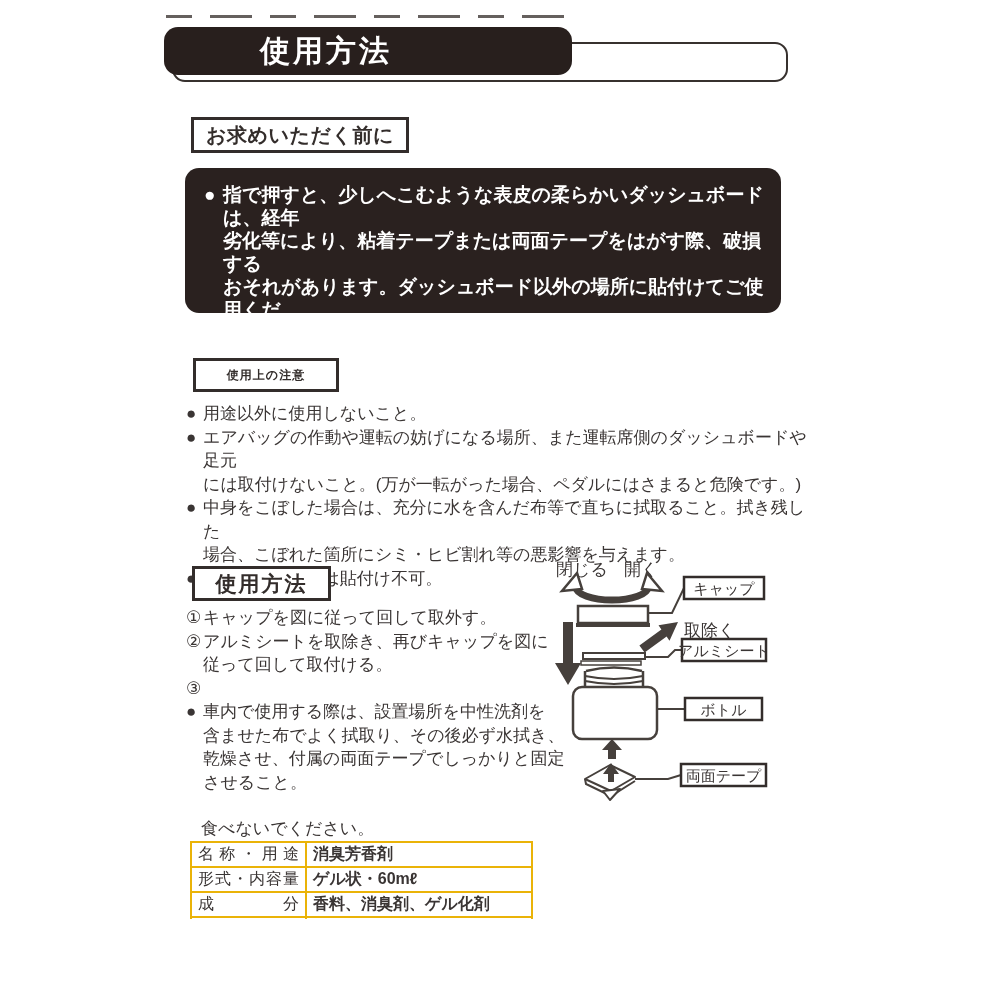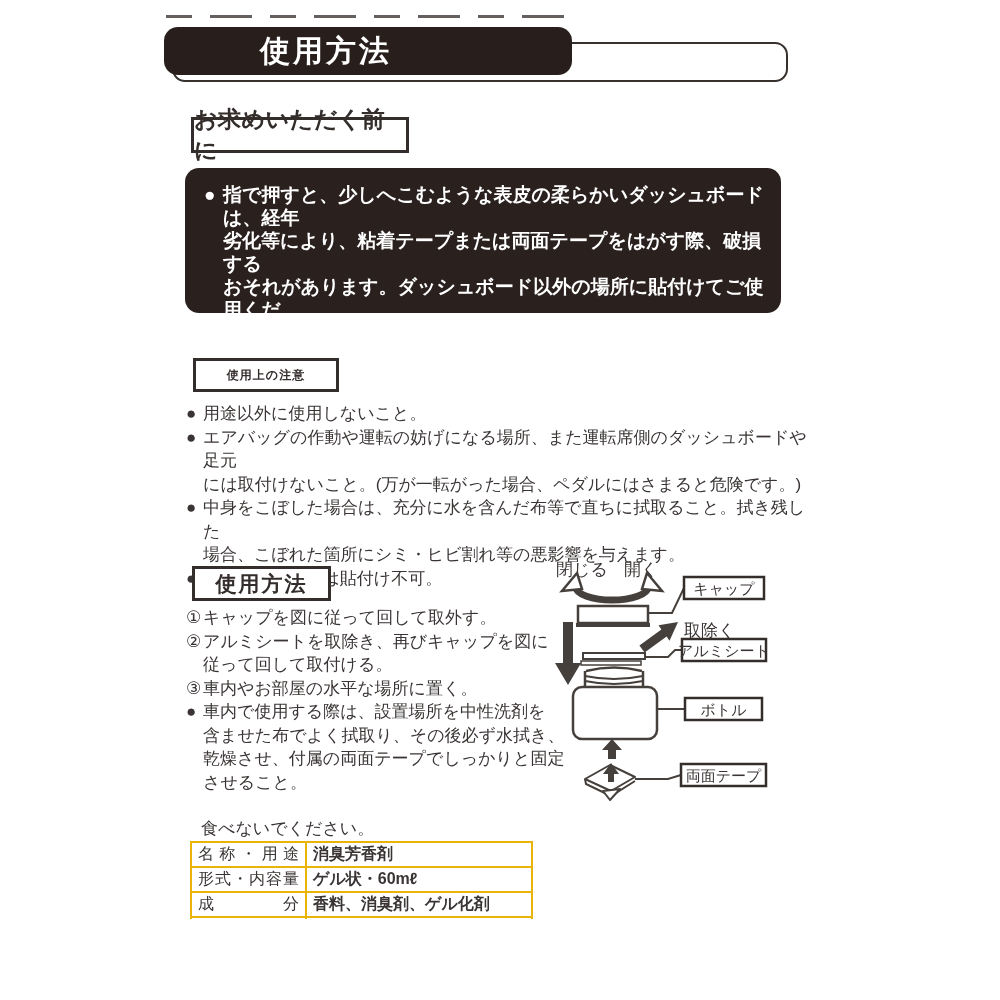--- a/index.html
+++ b/index.html
@@ -21,21 +21,21 @@
     background:#281f1d;border-radius:14px;color:#ffffff;
     display:flex;align-items:center;justify-content:center;
     font-size:30px;font-weight:bold;letter-spacing:3px;
     padding-right:84px;box-sizing:border-box;
   }
   
   .h-box{
     position:absolute;border:3px solid #332d2b;background:#ffffff;color:#332d2b;
     display:flex;align-items:center;justify-content:center;font-weight:bold;box-sizing:border-box;
   }
-  #h-before{left:191px;top:117px;width:218px;height:36px;font-size:23px;letter-spacing:.5px;}
+  #h-before{left:191px;top:117px;width:218px;height:36px;font-size:20px;letter-spacing:.5px;}
   #h-precaution{left:193px;top:358px;width:146px;height:34px;font-size:12px;letter-spacing:1px;}
   #h-usage{left:192px;top:566px;width:139px;height:35px;font-size:21px;letter-spacing:2px;}
   
   .warn-panel{
     position:absolute;left:185px;top:168px;width:596px;height:145px;
     background:#2a211f;border-radius:14px;color:#ffffff;
     padding:15px 16px 0 19px;box-sizing:border-box;
     font-size:19px;line-height:23px;font-weight:bold;
   }
   .li{display:flex;align-items:flex-start;}
@@ -128,21 +128,20 @@
       <span class="mk">①</span>
       <span class="tx">キャップを図に従って回して取外す。</span>
     </div>
     <div class="li">
       <span class="mk">②</span>
       <span class="tx">アルミシートを取除き、再びキャップを図に
 従って回して取付ける。</span>
     </div>
     <div class="li">
       <span class="mk">③</span>
-      <span class="tx">車内やお部屋の水平な場所に置く。</span>
     </div>
     <div class="li">
       <span class="mk">●</span>
       <span class="tx">車内で使用する際は、設置場所を中性洗剤を
 含ませた布でよく拭取り、その後必ず水拭き、
 乾燥させ、付属の両面テープでしっかりと固定
 させること。</span>
     </div>
   </div>
 

